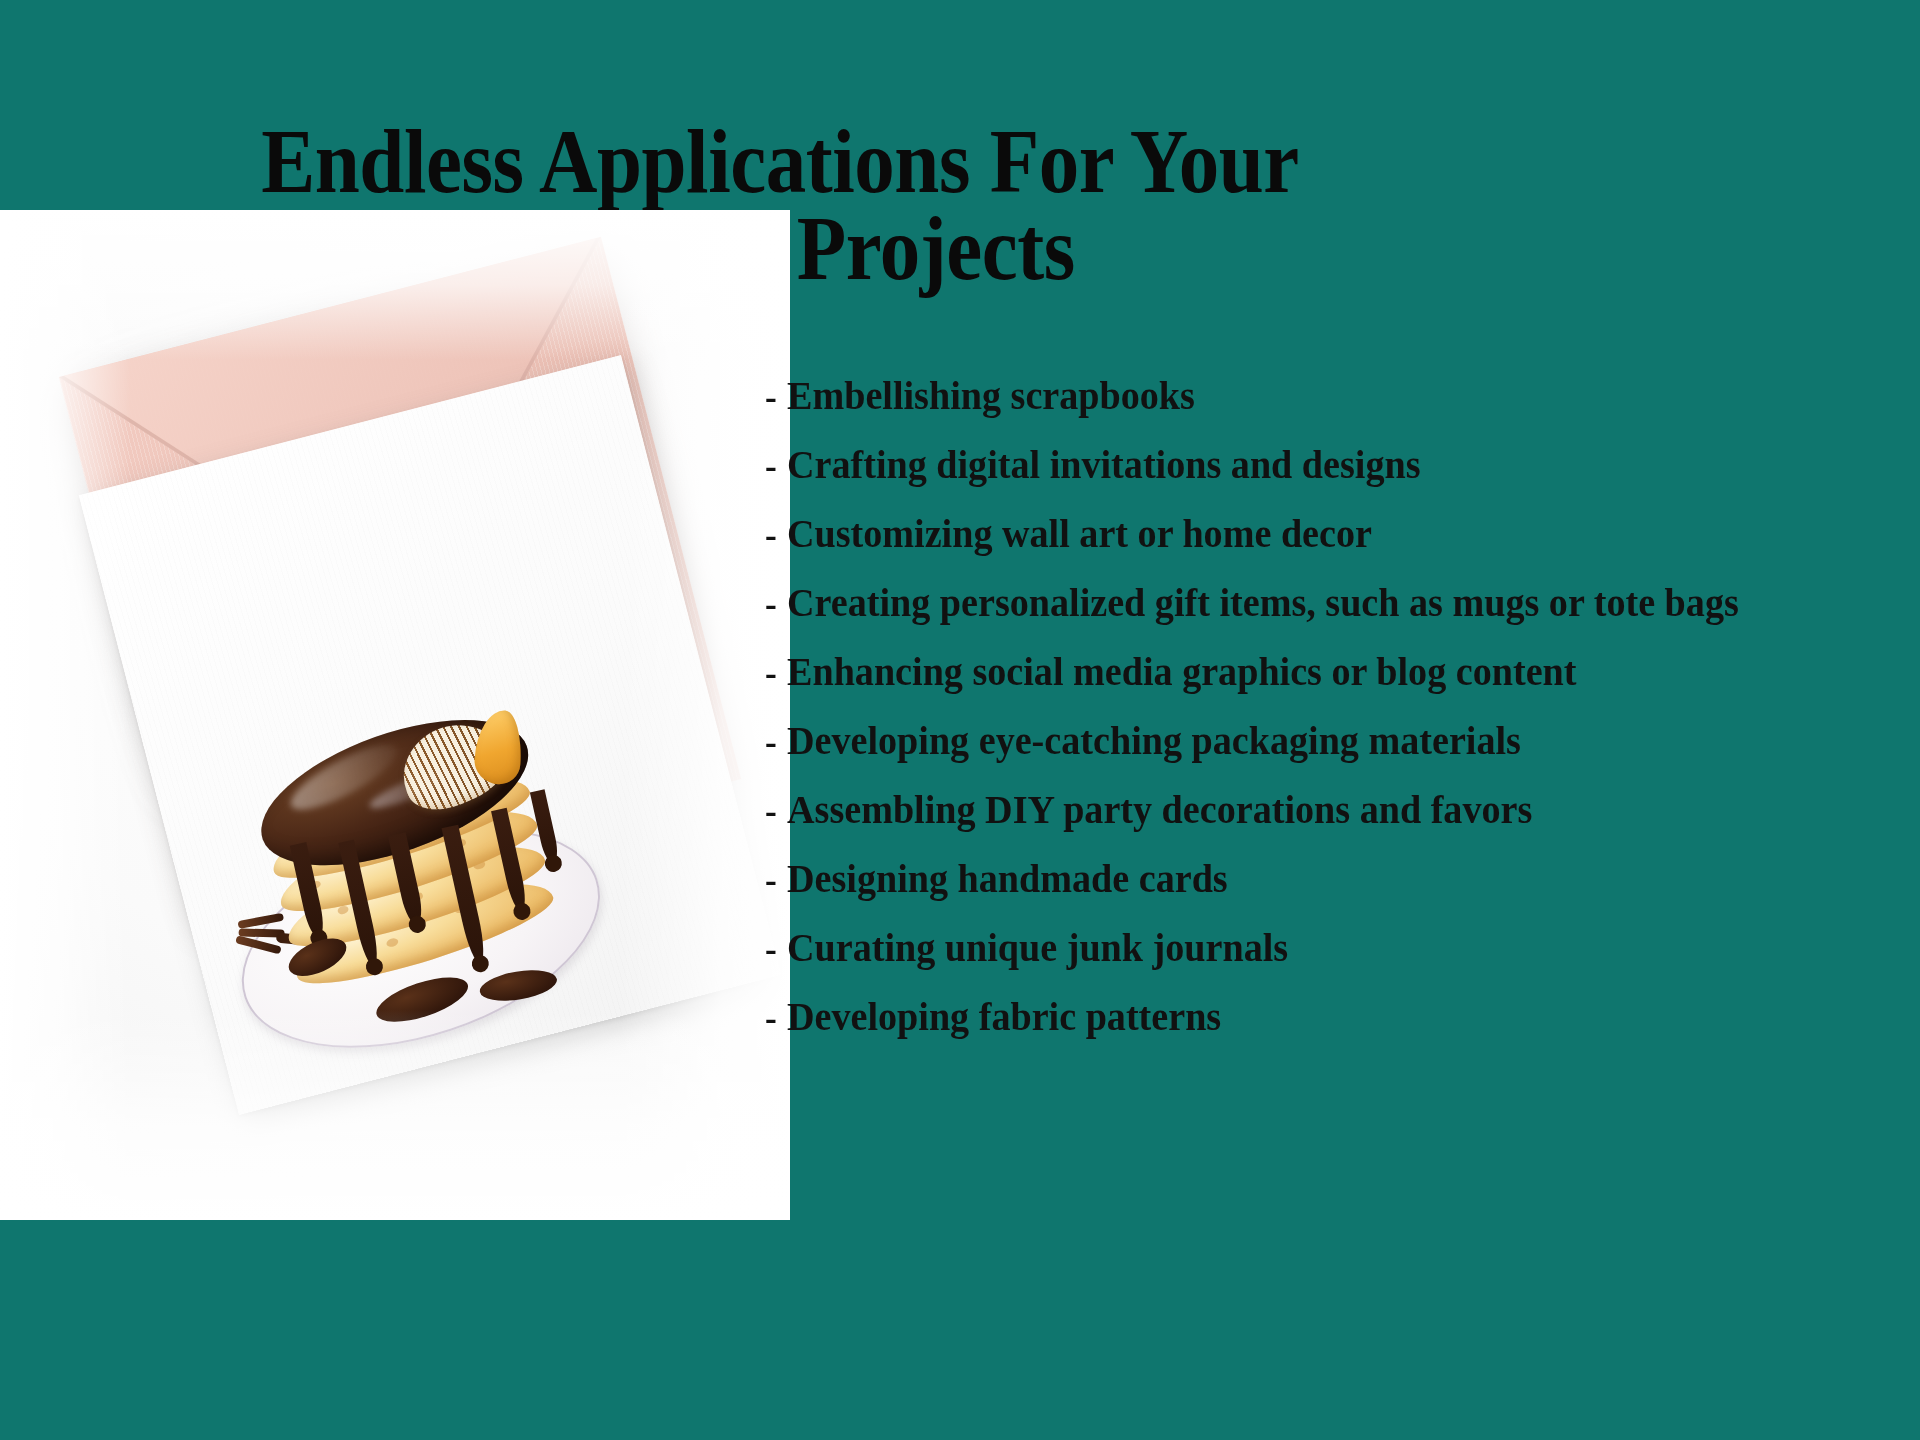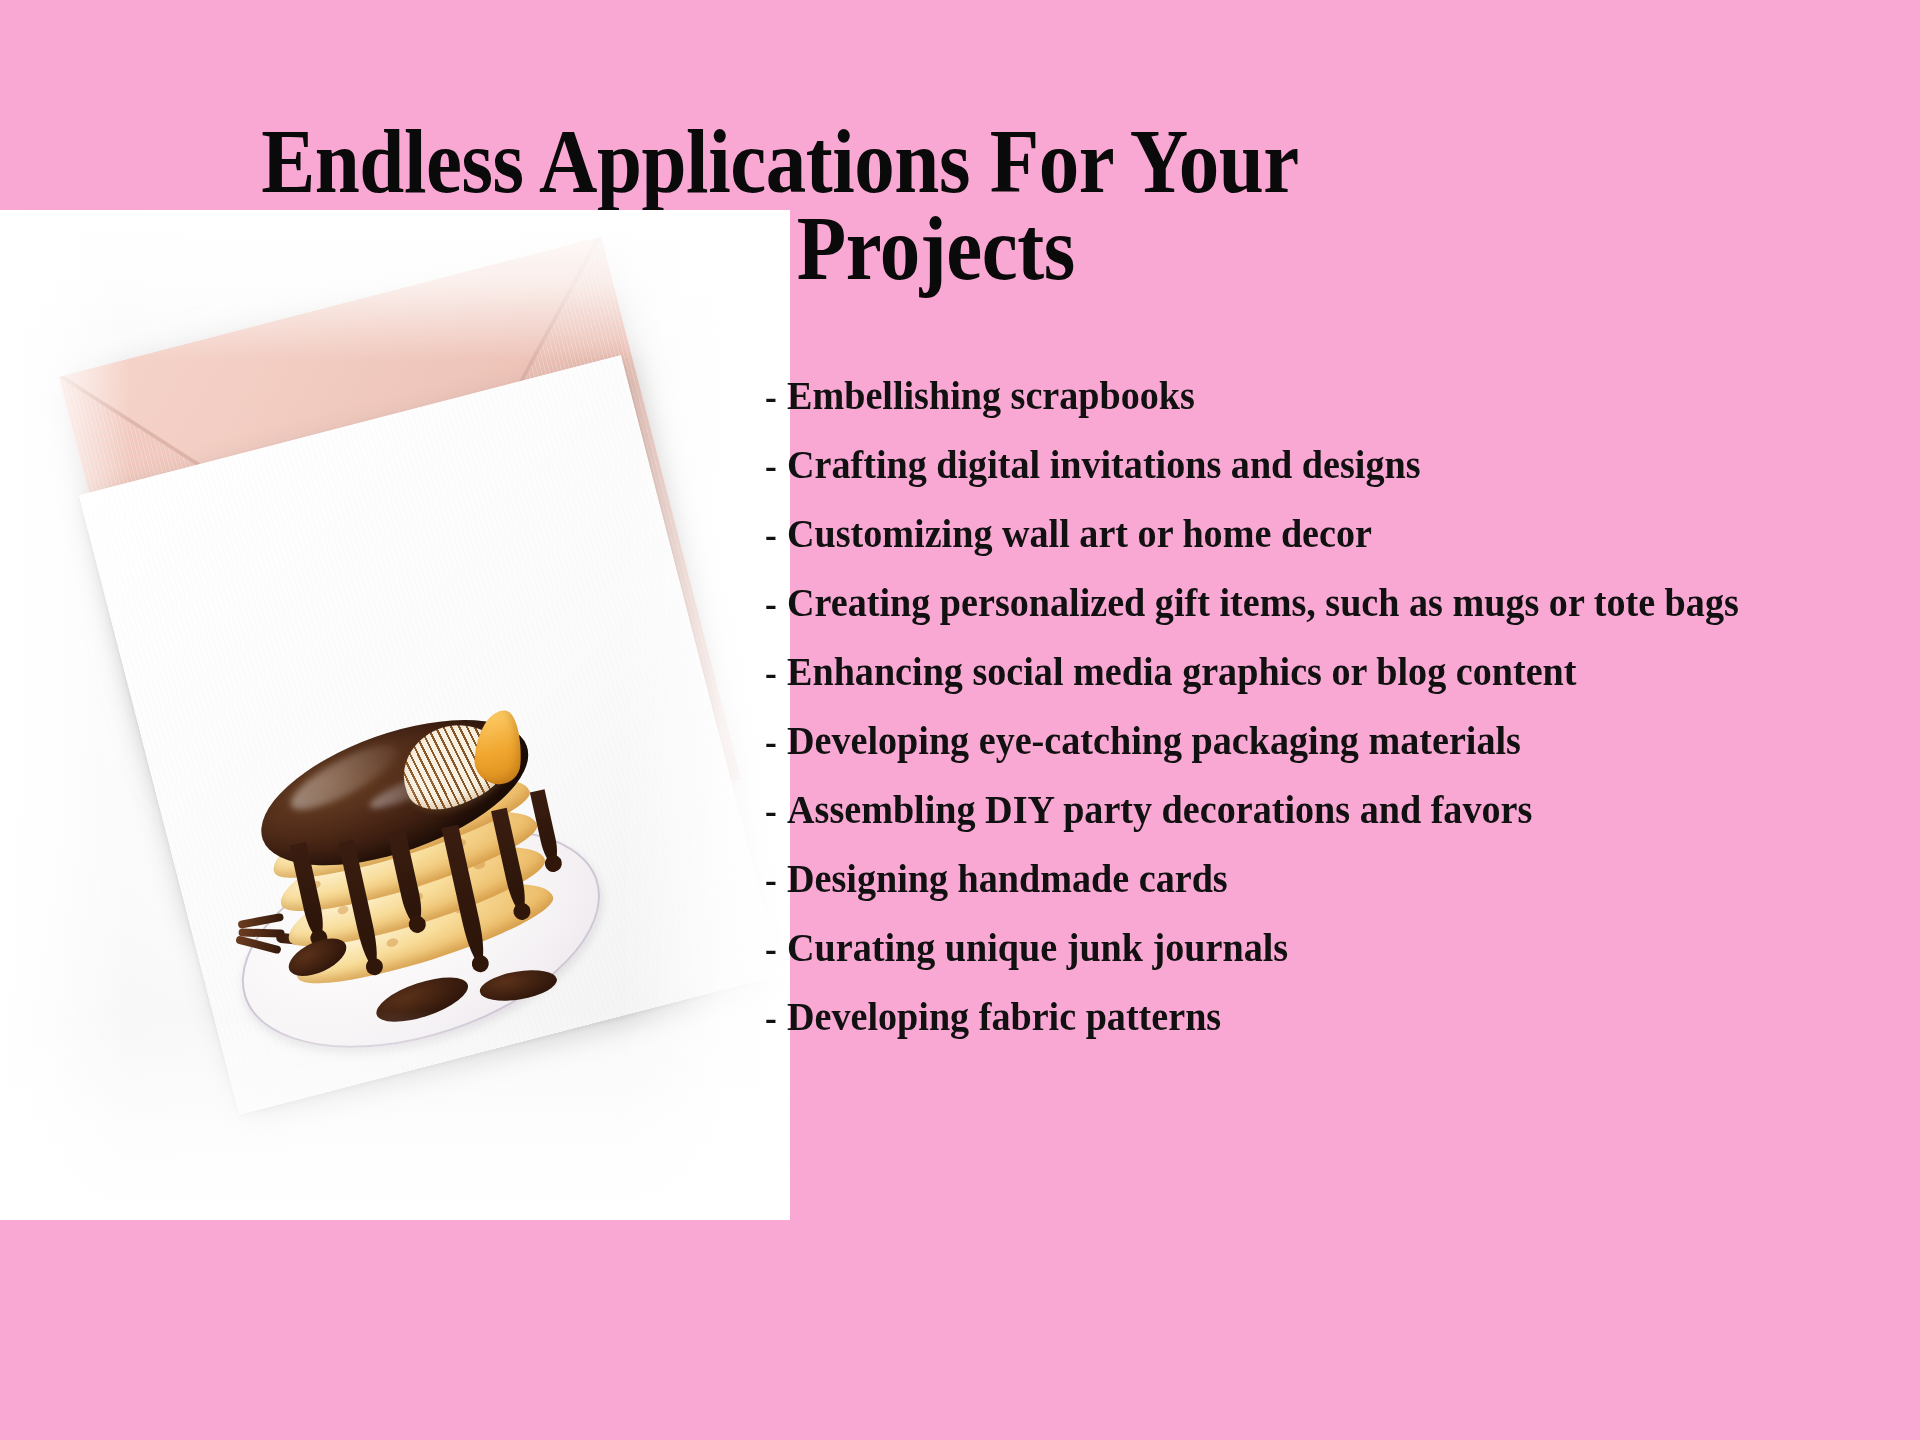--- a/index.html
+++ b/index.html
@@ -5,21 +5,21 @@
   html, body {
     margin: 0;
     padding: 0;
     background: #ffffff;
   }
   #page {
     position: relative;
     width: 1920px;
     height: 1440px;
     overflow: hidden;
-    background: #f9a8d4;
+    background: #0f766e;
     font-family: "Liberation Serif", serif;
   }
 
   
   .title-block {
     position: absolute;
     left: 0;
     top: 118px;
     width: 1560px;
     text-align: center;

